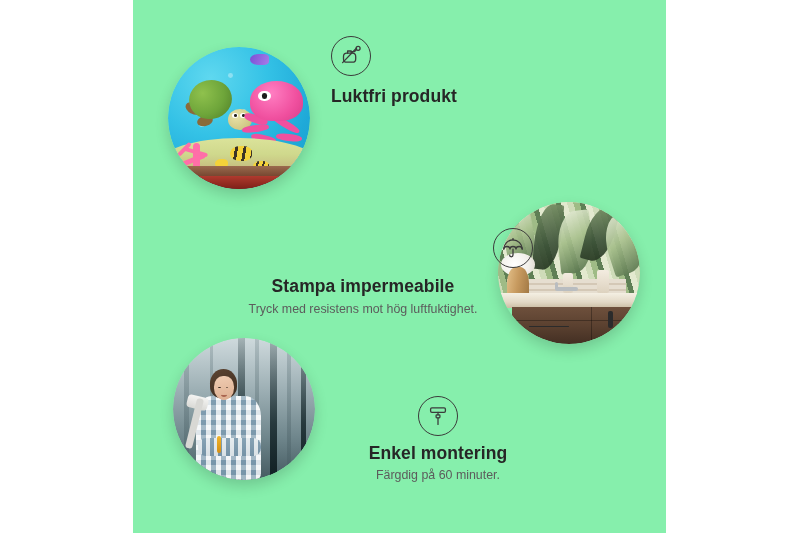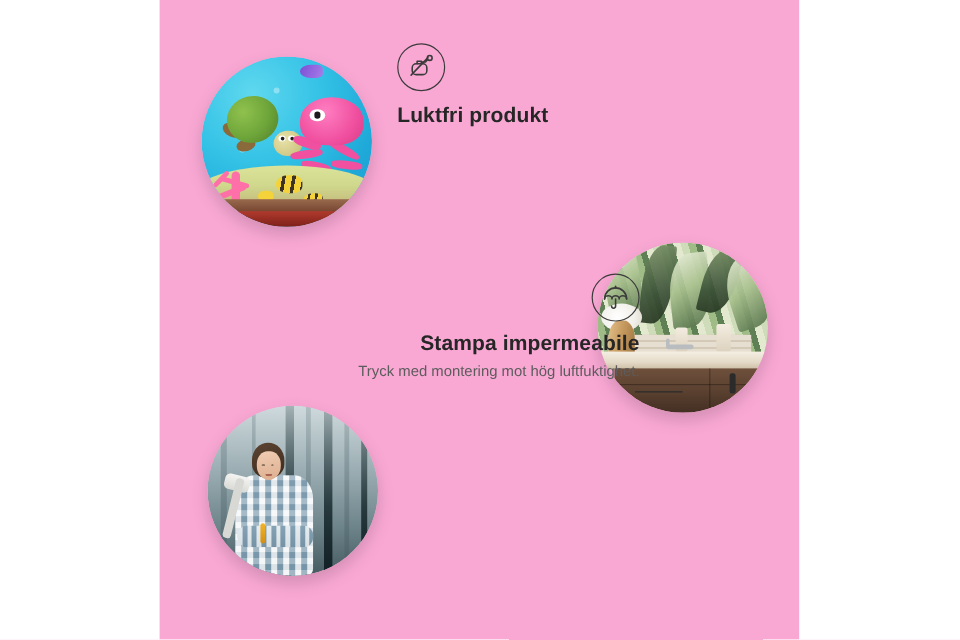--- a/index.html
+++ b/index.html
@@ -21,21 +21,21 @@
     background: #ffffff;
   }
 
   
   .panel {
     position: absolute;
     left: 133px;
     top: 0;
     width: 533px;
     height: 533px;
-    background: #f9a8d4;
+    background: #86efac;
     overflow: hidden;
   }
 
   
   .feature {
     position: absolute;
     display: block;
   }
 
   
@@ -283,21 +283,21 @@
     line-height: 1.38;
     margin: 0;
   }
 
   
   #feature-odourless { left: 198px; top: 36px; width: 300px; }
   #feature-odourless .icon-circle { margin-bottom: 10px; }
   #feature-odourless .f-title { margin-bottom: 5px; }
 
   
-  #feature-waterproof { left: 60px; top: 228px; width: 340px; text-align: right; }
+  #feature-waterproof { left: 60px; top: 228px; width: 340px; text-align: center; }
   #feature-waterproof .icon-wrap { display:flex; justify-content:flex-end; margin-bottom: 8px; }
   #feature-waterproof .f-title { margin-bottom: 4px; }
 
   
   #feature-easy { left: 178px; top: 396px; width: 250px; text-align: center; }
   #feature-easy .icon-wrap { display:flex; justify-content:center; margin-bottom: 7px; }
   #feature-easy .f-title { margin-bottom: 3px; }
   #feature-easy .icon-wrap { padding-left: 4px; }
   #feature-easy .f-title, #feature-easy .f-desc { padding-left: 4px; }
 </style>
@@ -401,21 +401,21 @@
         <div class="icon-circle">
           <svg width="24" height="24" viewBox="0 0 24 24" fill="none" stroke="#3b3b3b" stroke-width="1.3" stroke-linecap="round" stroke-linejoin="round">
             <path d="M2.8 13.1a9.2 9.2 0 0 1 18.4 0"></path>
             <path d="M2.8 13.1c0-1.5 1.5-2.6 3.1-2.6s3.1 1.1 3.1 2.6c0-1.5 1.4-2.6 3.0-2.6s3.0 1.1 3.0 2.6c0-1.5 1.5-2.6 3.1-2.6s3.1 1.1 3.1 2.6"></path>
             <path d="M12 13.1v6.0a1.7 1.7 0 0 1-3.4 0"></path>
             <path d="M12 3.9V2.6"></path>
           </svg>
         </div>
       </div>
       <div class="f-title">Stampa impermeabile</div>
-      <div class="f-desc">Tryck med montering mot hög luftfuktighet.</div>
+      <div class="f-desc">Tryck med resistens mot hög luftfuktighet.</div>
     </div>
 
     <div class="circle" id="circle-painter">
       <div class="circle-inner">
         <div class="forest-bg"></div>
         <div class="tree tree-far" style="left:8%;width:3%;"></div>
         <div class="tree tree-far" style="left:26%;width:2.4%;"></div>
         <div class="tree" style="left:46%;width:4.5%;"></div>
         <div class="tree tree-far" style="left:58%;width:2.6%;"></div>
         <div class="tree" style="left:68%;width:5%;"></div>
@@ -431,15 +431,29 @@
             <div class="w-smile"></div>
           </div>
           <div class="w-arm"></div>
           <div class="roller-head"></div>
           <div class="roller-handle"></div>
           <div class="tool-yellow"></div>
         </div>
       </div>
     </div>
 
+    <div class="feature" id="feature-easy">
+      <div class="icon-wrap">
+        <div class="icon-circle">
+          <svg width="24" height="24" viewBox="0 0 24 24" fill="none" stroke="#3b3b3b" stroke-width="1.3" stroke-linecap="round" stroke-linejoin="round">
+            <rect x="4.6" y="3.8" width="14.8" height="4.6" rx="1.3"></rect>
+            <path d="M12 8.4v2.4"></path>
+            <rect x="10.1" y="10.8" width="3.8" height="3.0" rx="0.7"></rect>
+            <path d="M12 13.8v6.6"></path>
+          </svg>
+        </div>
+      </div>
+      <div class="f-title">Enkel montering</div>
+      <div class="f-desc">Färgdig på 60 minuter.</div>
+    </div>
 
   </div>
 </div>
 
 </body></html>

